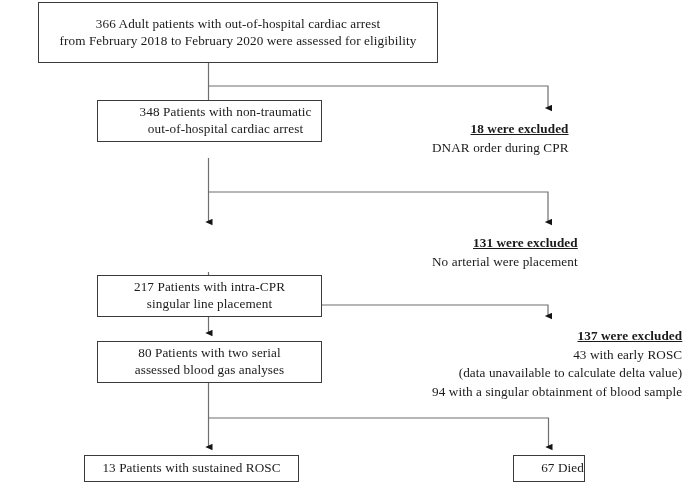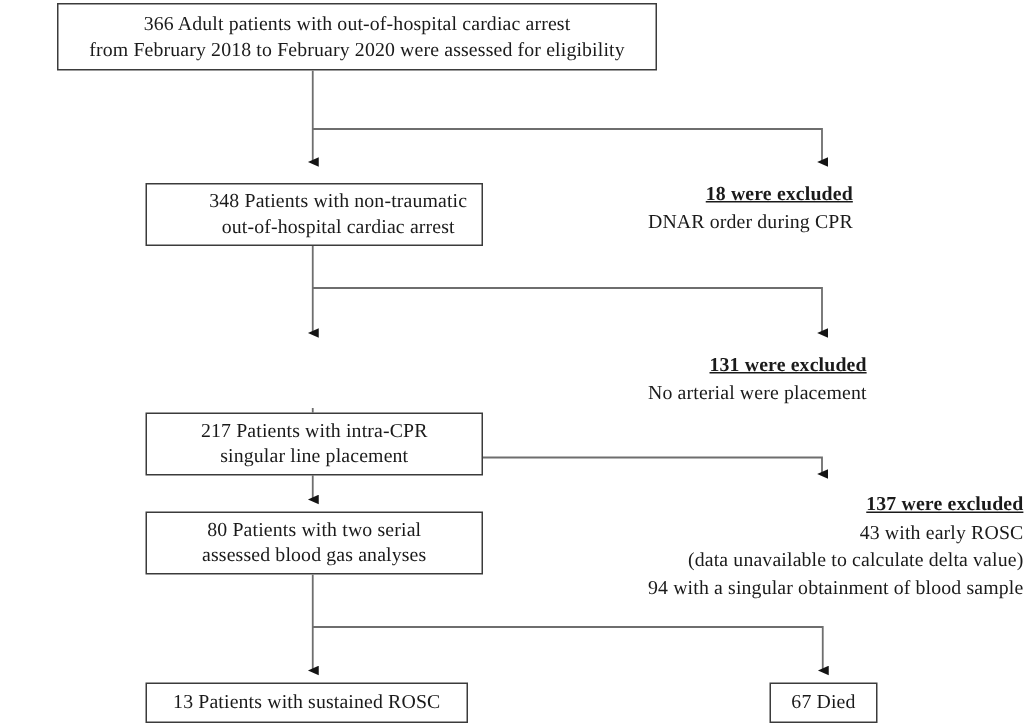--- a/index.html
+++ b/index.html
@@ -61,26 +61,26 @@
   .excl-line {
     display: block;
     padding-left: 7px;
     letter-spacing: 0.1px;
   }
   .excl-line.paren {
     padding-left: 1px;
   }
 
   
-  #box-enrolled   { left: 38px;  top: 2px;   width: 400px; height: 45px; }
-  #box-nontrauma  { left: 97px;  top: 122px; width: 225px; height: 42px; padding-left: 32px; }
+  #box-enrolled   { left: 38px;  top: 2px;   width: 400px; height: 61px; }
+  #box-nontrauma  { left: 97px;  top: 100px; width: 225px; height: 42px; padding-left: 32px; }
   #box-arterial   { left: 97px;  top: 230px; width: 225px; height: 42px; margin-top: 45px; }
   #box-abg        { left: 97px;  top: 341px; width: 225px; height: 42px; }
-  #box-rosc       { left: 97px;  top: 455px; width: 215px; height: 27px; }
-  #box-died       { left: 513px; top: 455px; width: 72px;  height: 27px; }
+  #box-rosc       { left: 84px;  top: 455px; width: 215px; height: 27px; }
+  #box-died       { left: 513px; top: 455px; width: 72px;  height: 27px; align-items: flex-end; }
 
   #excl-dnar      { left: 425px; top: 120px; }
   #excl-noline    { left: 425px; top: 234px; }
   #excl-multi     { left: 425px; top: 327px; }
 </style>
 </head>
 <body>
 
 <div id="canvas">
 

